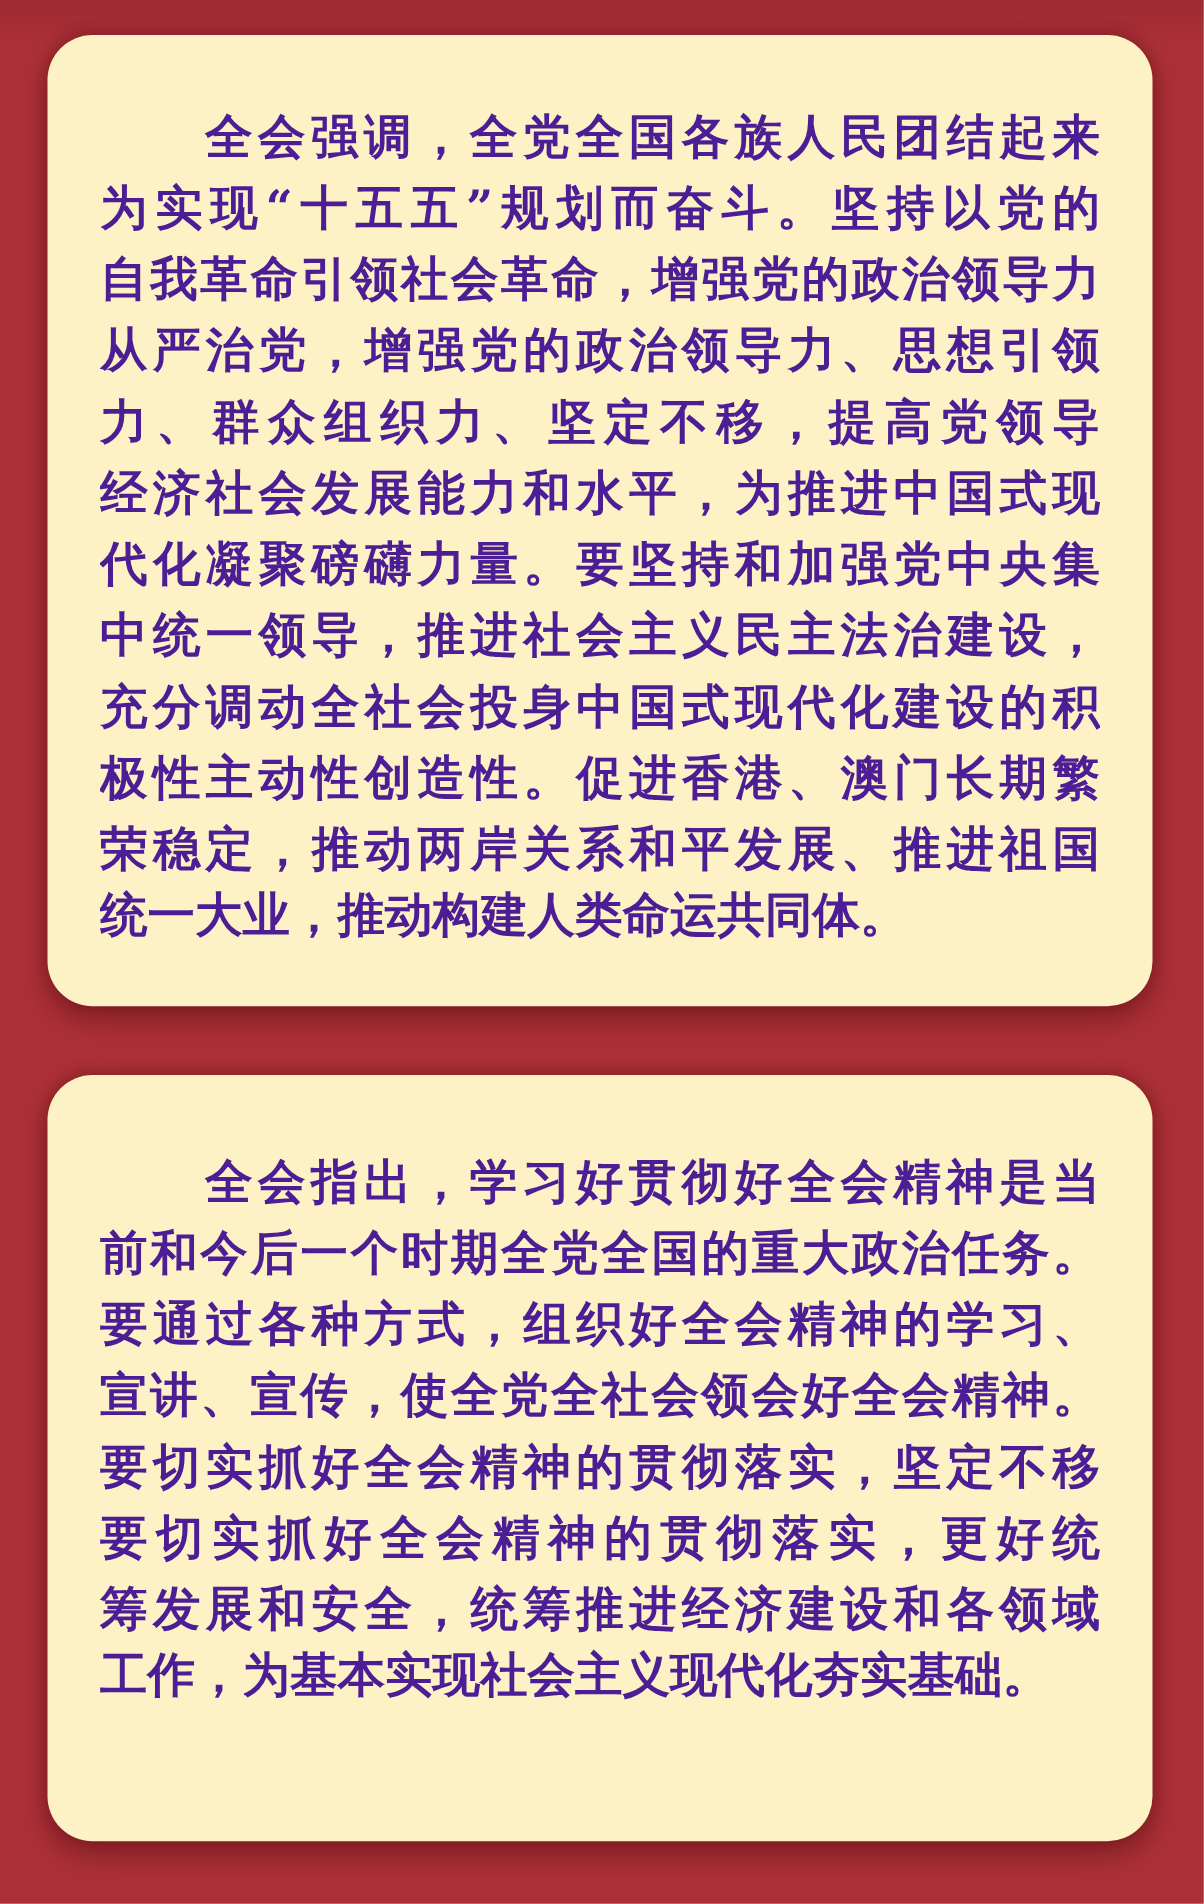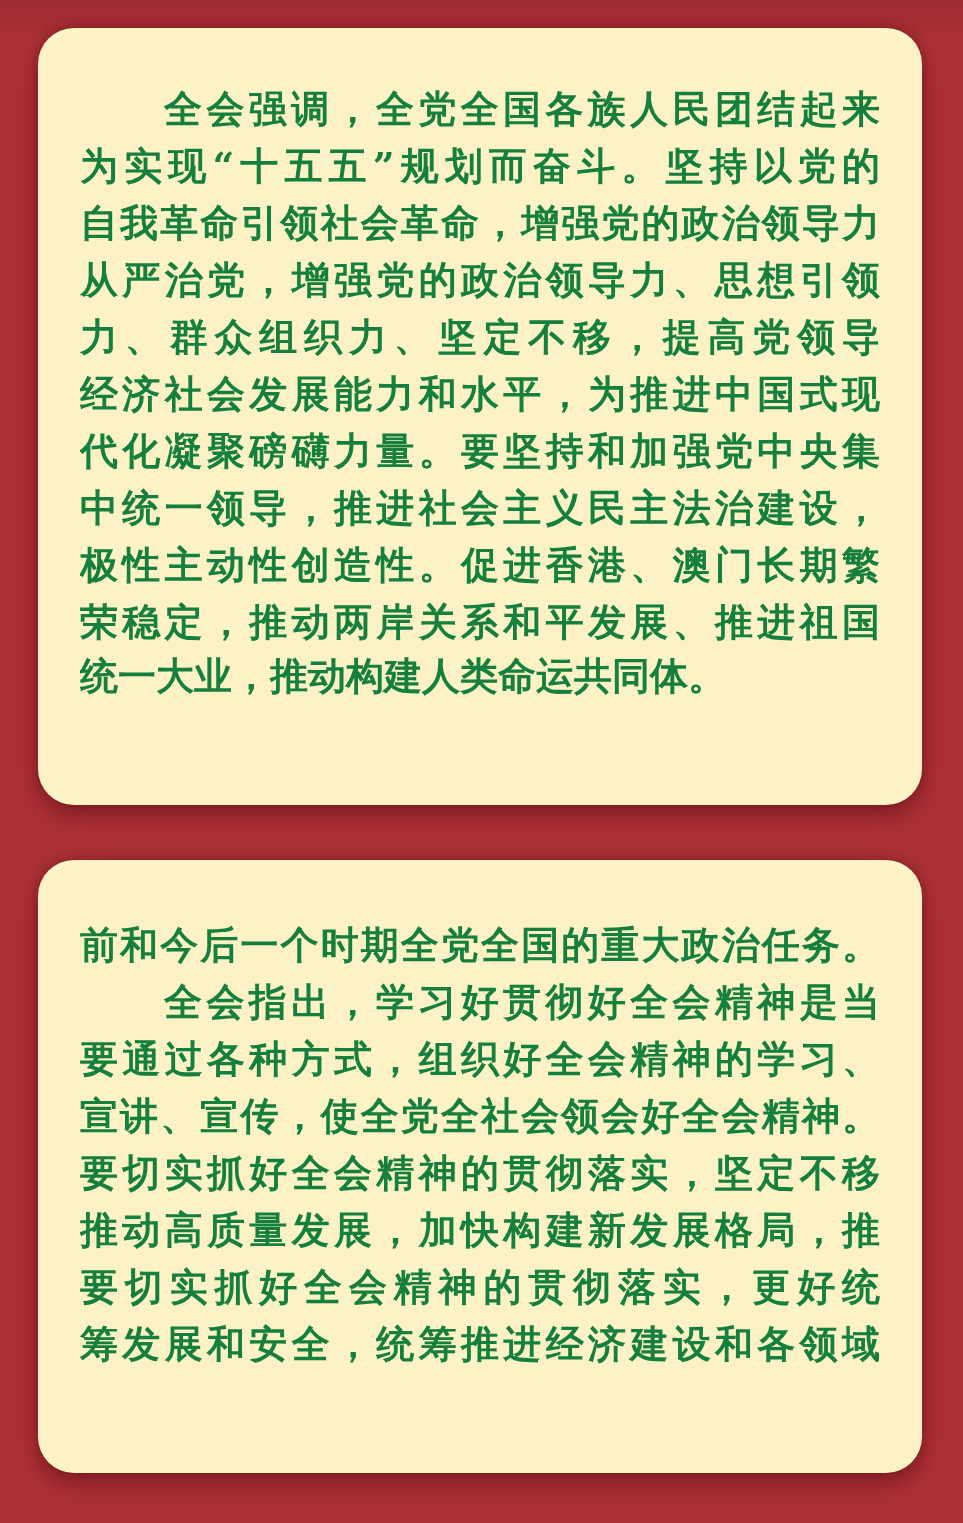--- a/index.html
+++ b/index.html
@@ -31,21 +31,21 @@
   .card-2 {
     top: 860px;
     height: 613px;
     padding-top: 56px;
   }
   .text-line {
     height: 57px;
     line-height: 57px;
     font-size: 38px;
     font-weight: 600;
-    color: #15803d;
+    color: #4c1d95;
     white-space: nowrap;
     overflow: hidden;
     text-align: justify;
     text-align-last: justify;
     text-justify: inter-character;
   }
   .text-line.indent {
     padding-left: 84px;
   }
   .text-line.last {
@@ -60,29 +60,30 @@
 
   <section class="card card-1">
     <div class="text-line indent">全会强调，全党全国各族人民团结起来</div>
     <div class="text-line">为实现“十五五”规划而奋斗。坚持以党的</div>
     <div class="text-line">自我革命引领社会革命，增强党的政治领导力</div>
     <div class="text-line">从严治党，增强党的政治领导力、思想引领</div>
     <div class="text-line">力、群众组织力、坚定不移，提高党领导</div>
     <div class="text-line">经济社会发展能力和水平，为推进中国式现</div>
     <div class="text-line">代化凝聚磅礴力量。要坚持和加强党中央集</div>
     <div class="text-line">中统一领导，推进社会主义民主法治建设，</div>
+    <div class="text-line">充分调动全社会投身中国式现代化建设的积</div>
     <div class="text-line">极性主动性创造性。促进香港、澳门长期繁</div>
     <div class="text-line">荣稳定，推动两岸关系和平发展、推进祖国</div>
     <div class="text-line last">统一大业，推动构建人类命运共同体。</div>
   </section>
 
   <section class="card card-2">
+    <div class="text-line indent">全会指出，学习好贯彻好全会精神是当</div>
     <div class="text-line">前和今后一个时期全党全国的重大政治任务。</div>
-    <div class="text-line indent">全会指出，学习好贯彻好全会精神是当</div>
     <div class="text-line">要通过各种方式，组织好全会精神的学习、</div>
     <div class="text-line">宣讲、宣传，使全党全社会领会好全会精神。</div>
     <div class="text-line">要切实抓好全会精神的贯彻落实，坚定不移</div>
-    <div class="text-line">推动高质量发展，加快构建新发展格局，推</div>
     <div class="text-line">要切实抓好全会精神的贯彻落实，更好统</div>
     <div class="text-line">筹发展和安全，统筹推进经济建设和各领域</div>
+    <div class="text-line last">工作，为基本实现社会主义现代化夯实基础。</div>
   </section>
 
 </div>
 
 </body></html>

